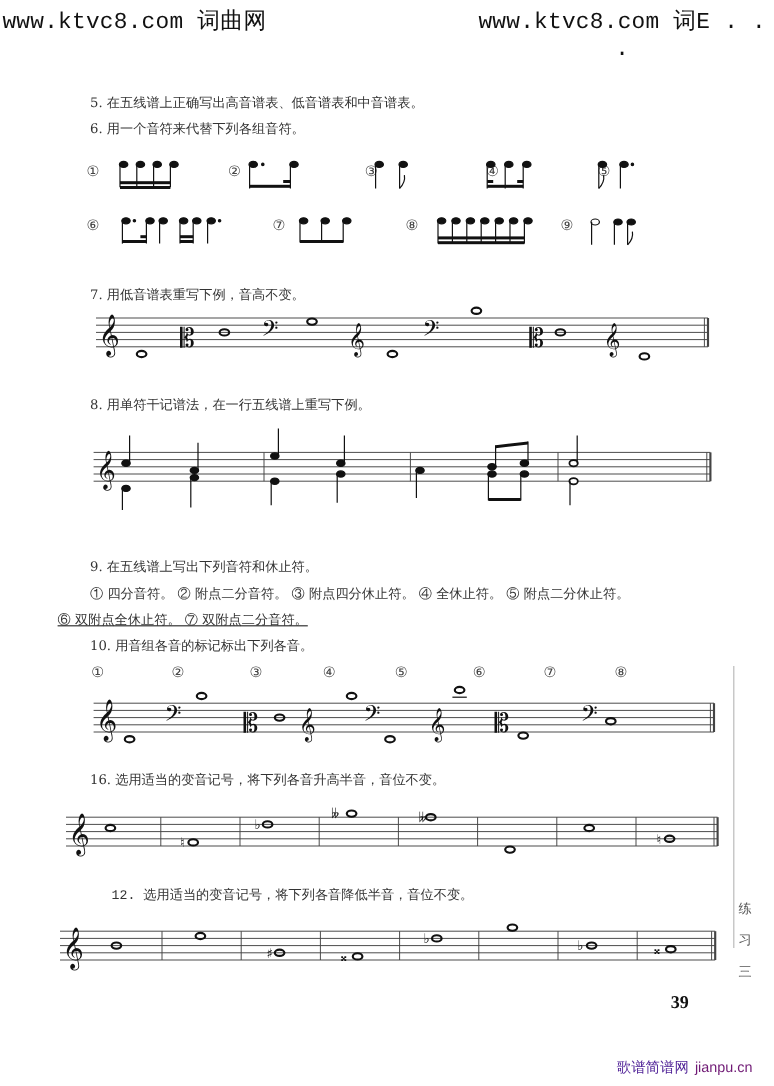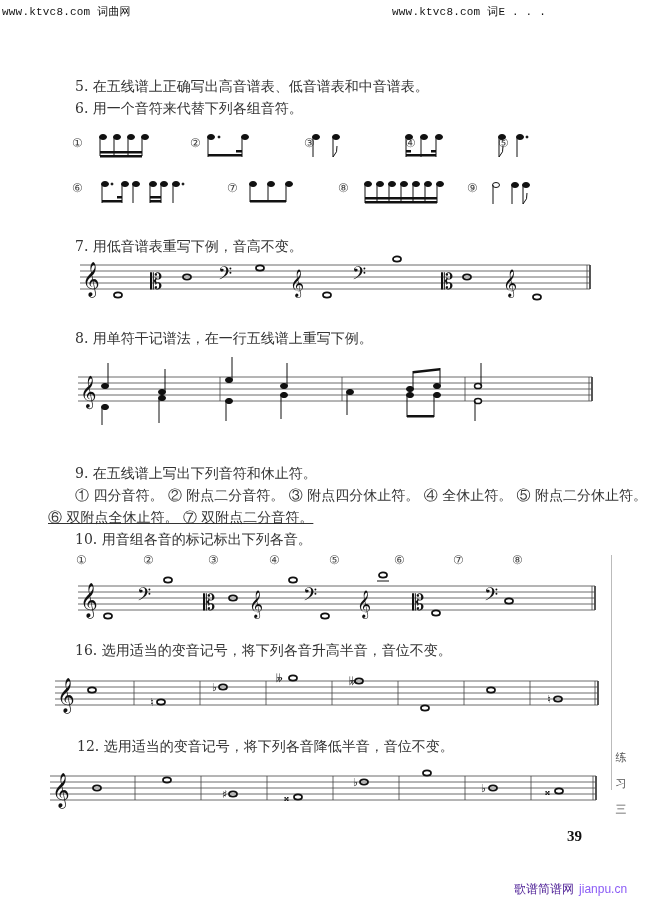--- a/index.html
+++ b/index.html
@@ -1,26 +1,26 @@
 <!DOCTYPE html>
 <html><head>
 <meta charset="utf-8">
 <style>
   html, body { margin:0; padding:0; }
   body { width:645px; height:905px; background:#ffffff; position:relative; overflow:hidden;
          font-family:"DejaVu Serif", serif; color:#222; }
   .abs { position:absolute; }
-  .wm { font-family:"Liberation Mono", monospace; font-size:11px; color:#111; letter-spacing:0.2px; }
-  .q { font-size:14px; color:#333; white-space:nowrap; }
+  .wm { font-family:"Liberation Mono", monospace; font-size:19px; color:#111; letter-spacing:0.2px;text-align:center; }
+  .q { font-size:11px; color:#333; white-space:nowrap; }
   .circ { font-size:12px; color:#444; }
   svg { position:absolute; overflow:visible; }
   .pagenum { font-family:"Liberation Serif", serif; font-weight:bold; font-size:15px; color:#111; }
   .side { font-size:11px; color:#555; width:14px; text-align:center; line-height:26px; }
   .footer-cn { font-size:12px; color:#4c1d95; }
-  .footer-url { font-family:"Liberation Sans", sans-serif; font-size:12px; color:#8b5cf6; }
+  .footer-url { font-family:"Liberation Sans", sans-serif; font-size:12px; color:#701a75; }
 </style>
 </head>
 <body>
 
 <div class="abs wm" style="left:2px;top:4px;">www.ktvc8.com 词曲网</div>
 <div class="abs wm" style="left:392px;top:4px;">www.ktvc8.com 词E . . .</div>
 
 <div class="abs q" style="left:75px;top:78px;">5. 在五线谱上正确写出高音谱表、低音谱表和中音谱表。</div>
 <div class="abs q" style="left:75px;top:100px;">6. 用一个音符来代替下列各组音符。</div>
 
@@ -325,21 +325,21 @@
   </g>
   <g font-family="DejaVu Sans, sans-serif" font-size="11" fill="#111">
     <text x="150" y="41">♮</text>
     <text x="212" y="26">♭</text>
     <text x="276" y="17">𝄫</text>
     <text x="349" y="20">𝄫</text>
     <text x="547" y="38">♮</text>
   </g>
 </svg>
 
-<div class="abs q" style="left:77px;top:738px;">12. 选用适当的变音记号，将下列各音降低半音，音位不变。</div>
+<div class="abs q" style="left:93px;top:738px;font-family:Liberation Mono, monospace;">12. 选用适当的变音记号，将下列各音降低半音，音位不变。</div>
 <svg width="645" height="60" style="left:0;top:760px;">
   <g stroke="#444" stroke-width="0.8">
     <line x1="50" y1="16" x2="596" y2="16"></line>
       <line x1="50" y1="22" x2="596" y2="22"></line>
       <line x1="50" y1="28" x2="596" y2="28"></line>
     <line x1="50" y1="34" x2="596" y2="34"></line>
       <line x1="50" y1="40" x2="596" y2="40"></line>
     <line x1="135" y1="16" x2="135" y2="40"></line>
       <line x1="201" y1="16" x2="201" y2="40"></line>
       <line x1="267" y1="16" x2="267" y2="40"></line>
@@ -363,17 +363,17 @@
   </g>
   <g font-family="DejaVu Sans, sans-serif" font-size="11" fill="#111">
     <text x="222" y="38">♯</text>
     <text x="284" y="41">𝄪</text>
     <text x="353" y="26">♭</text>
     <text x="481" y="32">♭</text>
     <text x="545" y="35">𝄪</text>
   </g>
 </svg>
 
-<div class="abs pagenum" style="left:559px;top:828px;margin-left:8px;">39</div>
+<div class="abs pagenum" style="left:559px;top:828px;">39</div>
 <div class="abs" style="left:514px;top:878px;white-space:nowrap;">
   <span class="footer-cn">歌谱简谱网</span>
   <span class="footer-url">jianpu.cn</span>
 </div>
 
 </body></html>

